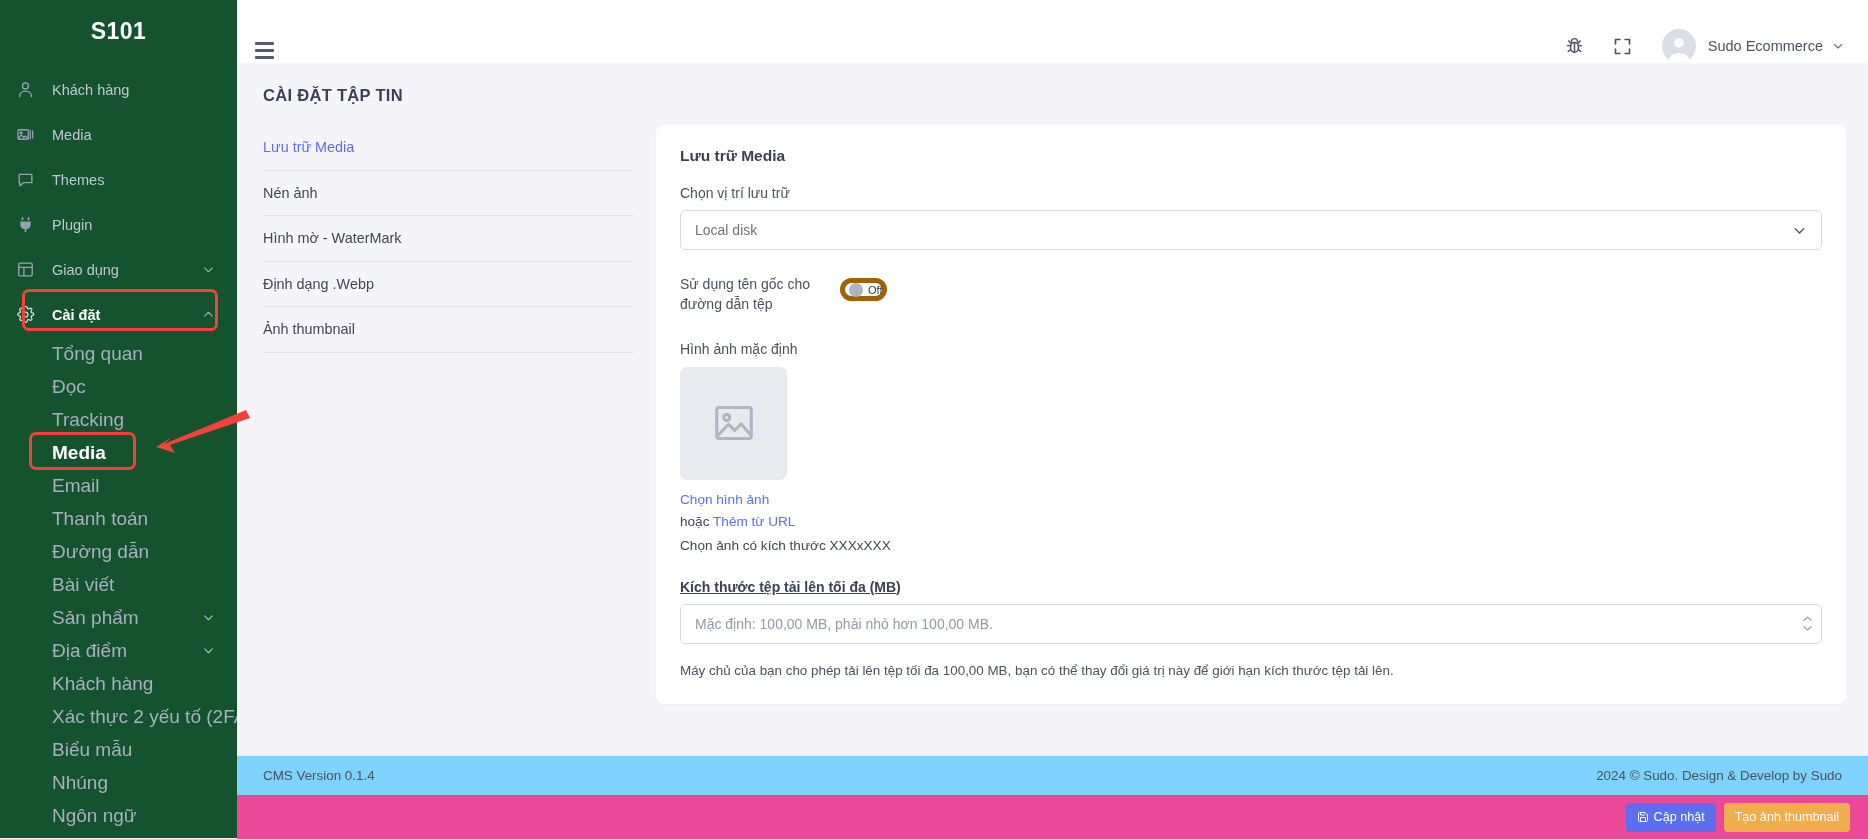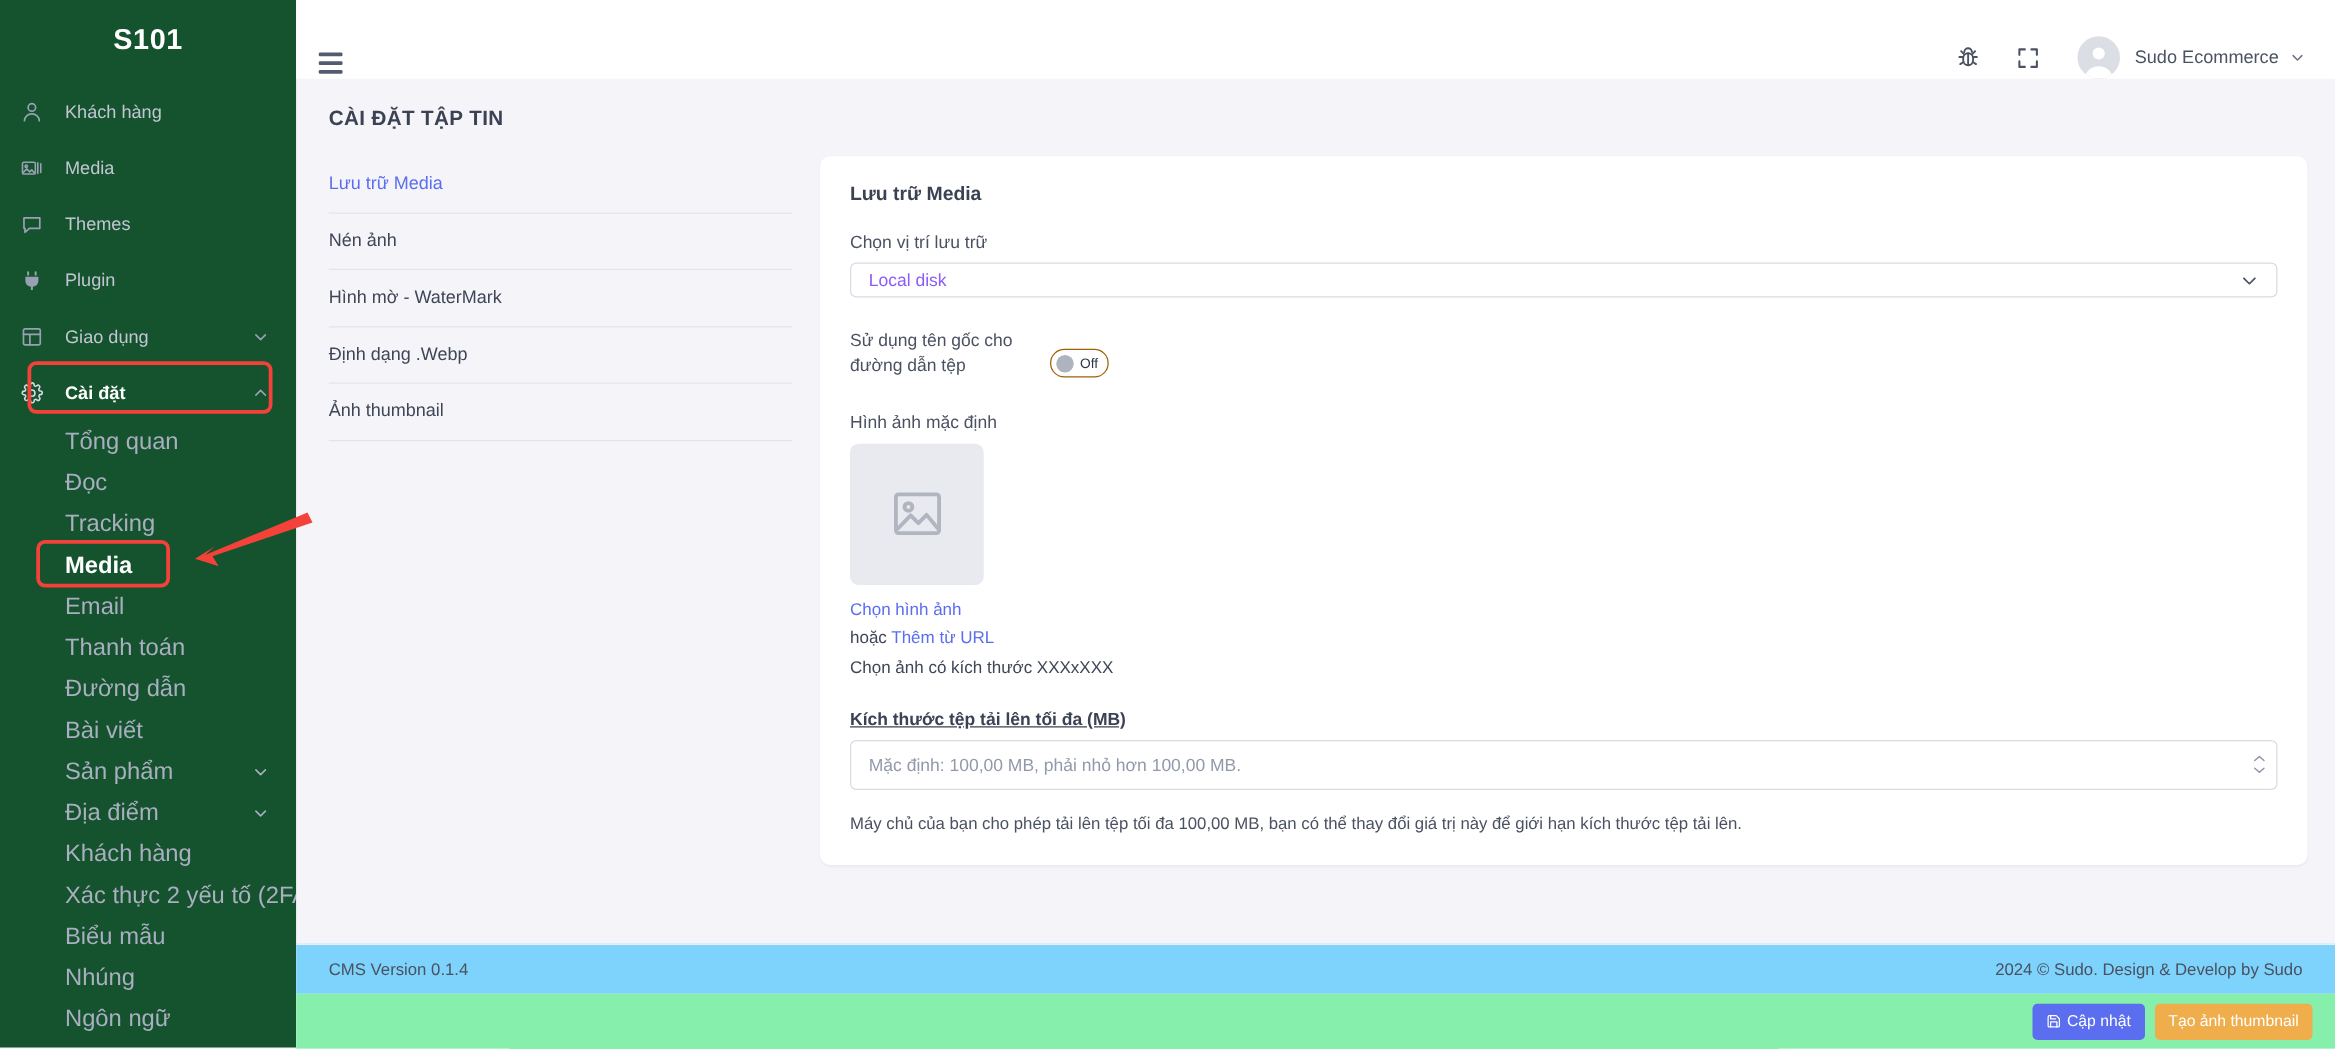--- a/index.html
+++ b/index.html
@@ -106,34 +106,34 @@
   .card {
     flex: 1 1 auto; background: #ffffff; border-radius: 8px;
     padding: 22px 24px 26px 24px;
     box-shadow: 0 1px 2px rgba(40,45,70,.05);
     min-height: 528px;
   }
   .card-title { font-size: 15.5px; font-weight: bold; color: #3b4254; margin-bottom: 20px; }
   .fld-label { font-size: 14px; color: #4a5161; margin-bottom: 9px; }
 
   .select {
-    height: 28px; border: 1px solid #d8dbe4; border-radius: 5px;
+    height: 40px; border: 1px solid #d8dbe4; border-radius: 5px;
     display: flex; align-items: center; padding: 0 14px;
-    font-size: 14px; color: #8b5cf6; background: #fff; cursor: pointer;
+    font-size: 14px; color: #737373; background: #fff; cursor: pointer;
   }
   .select .sv { flex: 1 1 auto; }
   .select .sc { color:#4a5161; display:flex; }
   .select .sc svg { width: 15px; height: 15px; }
 
   .toggle-row { display: flex; align-items: flex-start; margin-top: 24px; }
   .toggle-label { width: 150px; flex:0 0 150px; font-size: 14px; color:#4a5161; line-height: 1.45; }
   .switch {
-    margin-left: 10px; margin-top: 17px;
+    margin-left: 10px; margin-top: 4px;
     width: 47px; height: 23px; border-radius: 12px;
-    border: 1px solid #a16207; background: #ffffff;
+    border: 5px solid #a16207; background: #ffffff;
     display: flex; align-items: center; padding: 0 4px; cursor: pointer;
   }
   .switch .knob { width: 14px; height: 14px; border-radius: 50%; background: #aeb3c0; flex:0 0 14px; }
   .switch .st { font-size: 11px; color:#2f3545; margin-left: 5px; }
 
   .sect-label { font-size: 14px; color: #4a5161; margin-top: 26px; margin-bottom: 10px; }
   .thumb {
     width: 107px; height: 113px; background: #e8eaef; border-radius: 7px;
     display: flex; align-items: center; justify-content: center;
   }
@@ -158,21 +158,21 @@
 
   
   .footer {
     height: 40px; flex: 0 0 40px; display:flex; align-items:center;
     padding: 0 26px; font-size: 13.4px; color: #4a5161;
     border-top: 1px solid #eceef3; background: #7dd3fc;
   }
   .footer .sp { flex: 1 1 auto; }
 
   .actionbar {
-    height: 44px; flex: 0 0 44px; background: #86efac;
+    height: 44px; flex: 0 0 44px; background: #ec4899;
     display: flex; align-items: center; justify-content: flex-end;
     padding: 0 18px; gap: 8px;
   }
   .btn {
     height: 29px; border-radius: 4px; border: none;
     display: inline-flex; align-items: center; gap: 5px;
     padding: 0 11px; font-family: "Liberation Sans", sans-serif;
     font-size: 12.6px; color: #ffffff; cursor: pointer; white-space: nowrap;
   }
   .btn.primary { background: #5b6ef0; }

